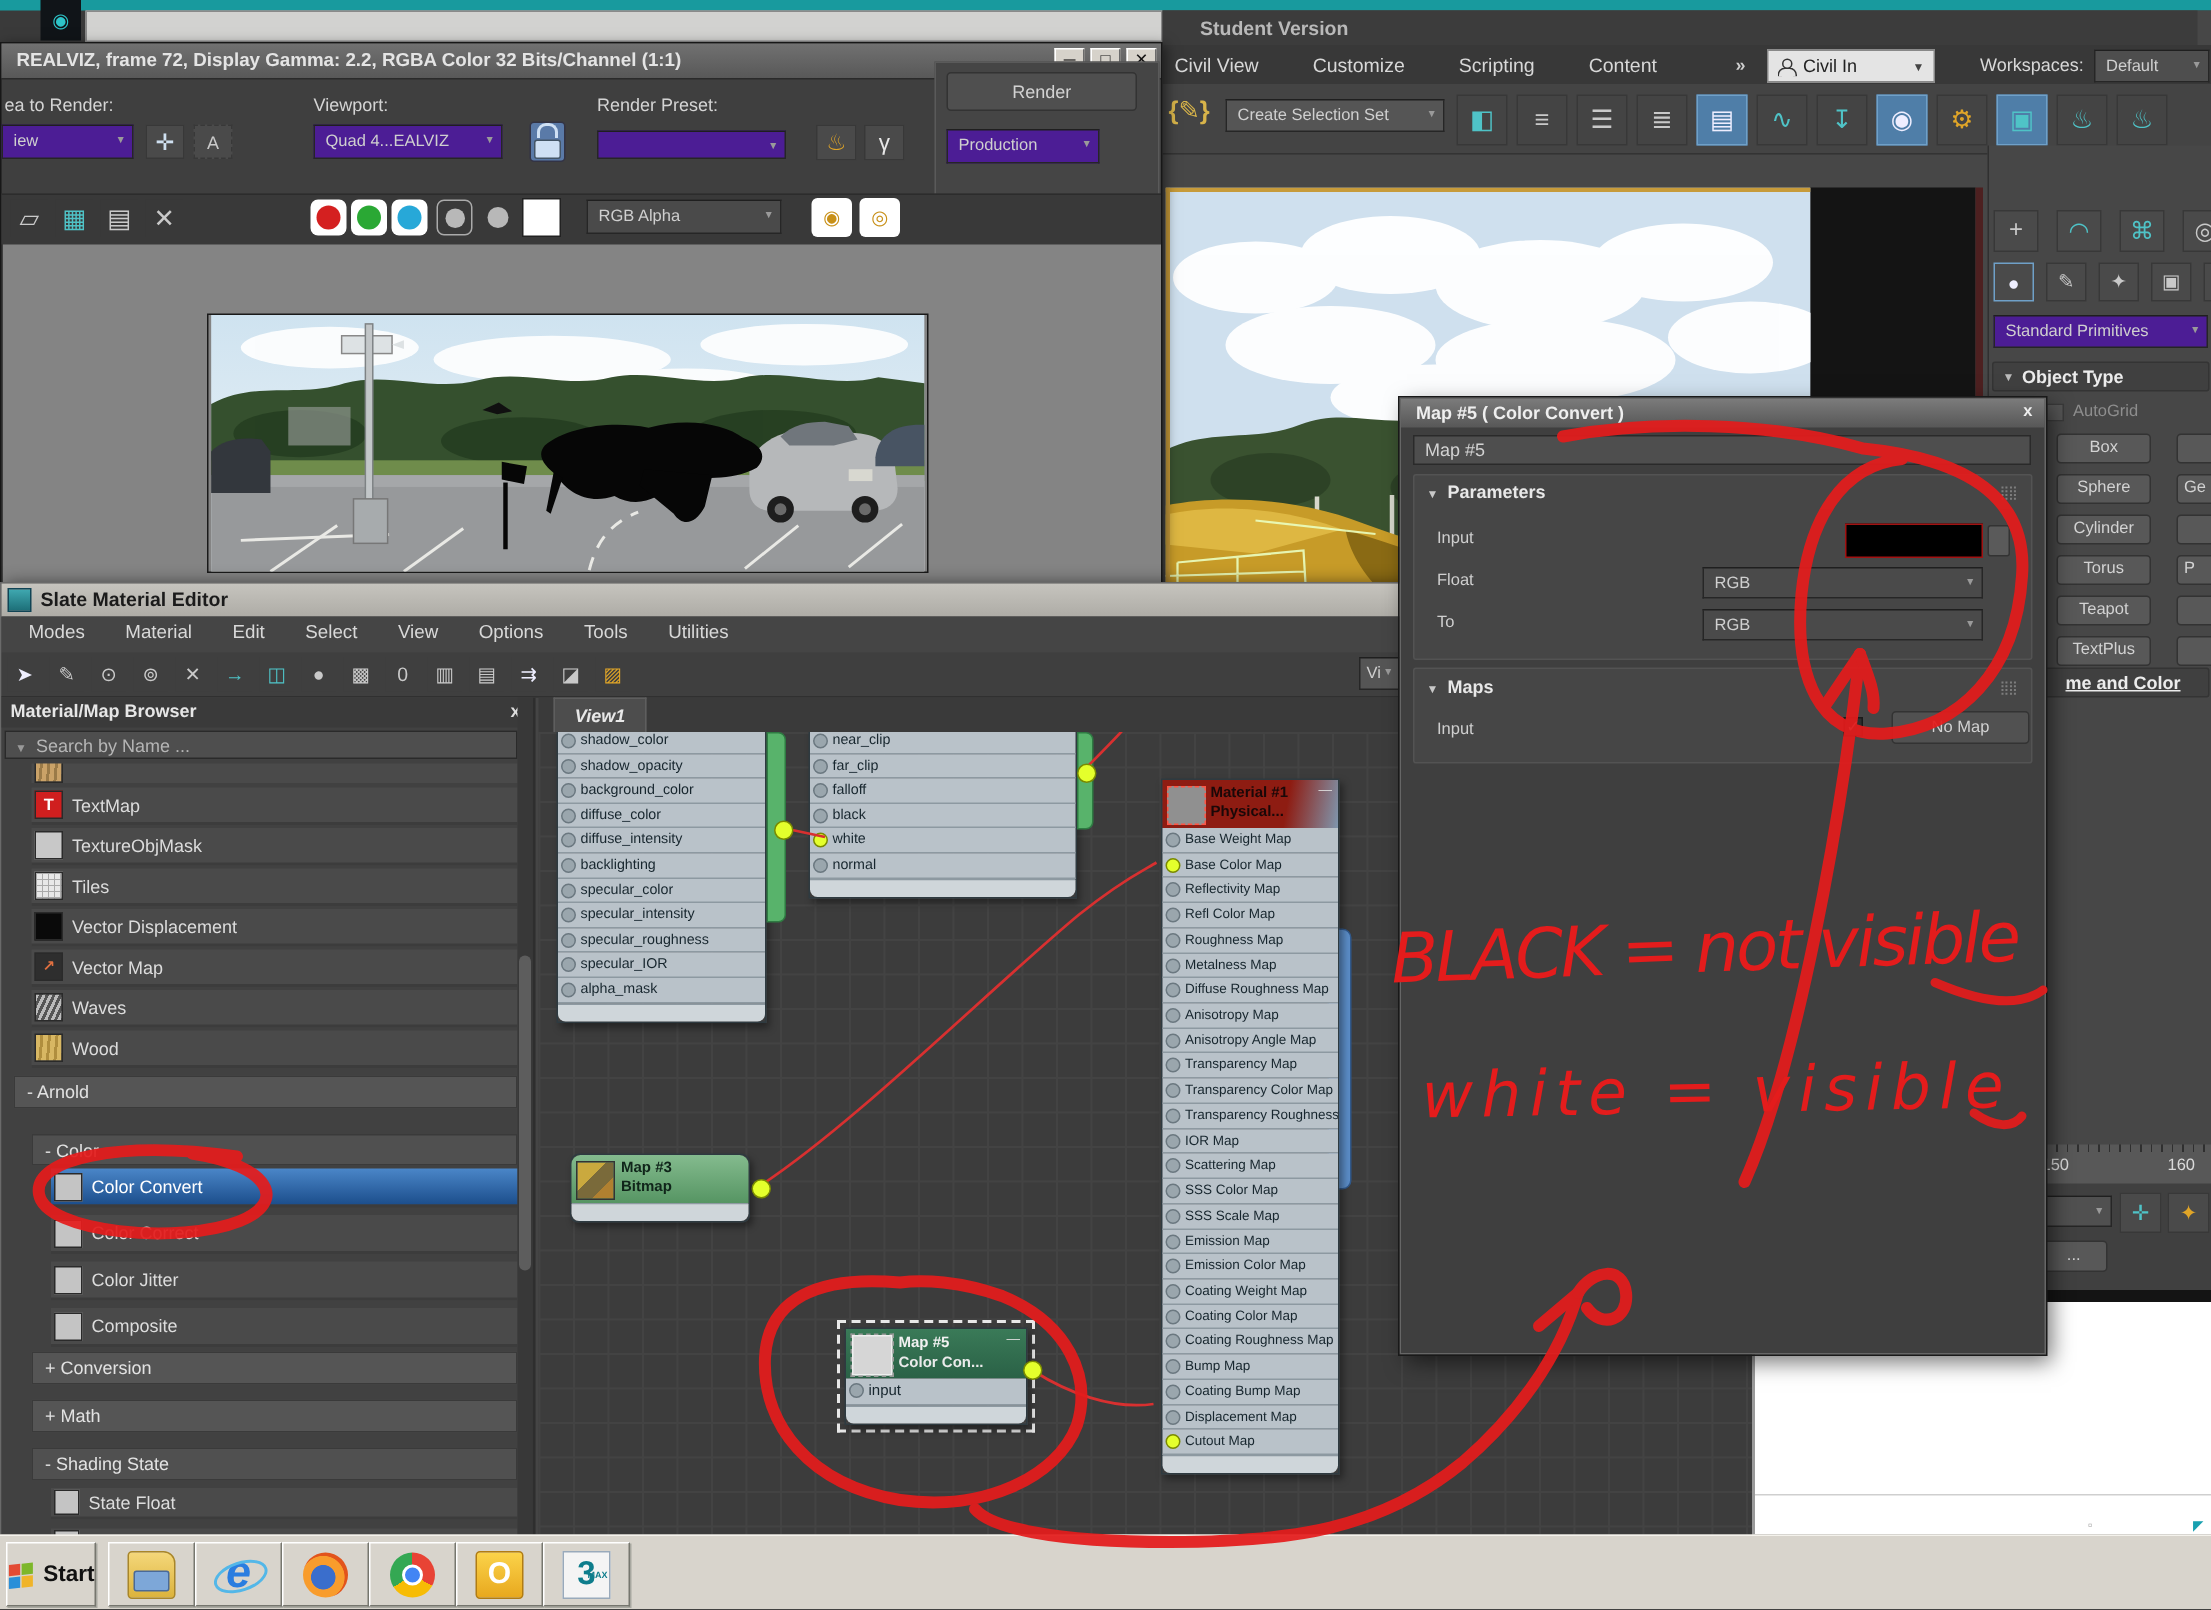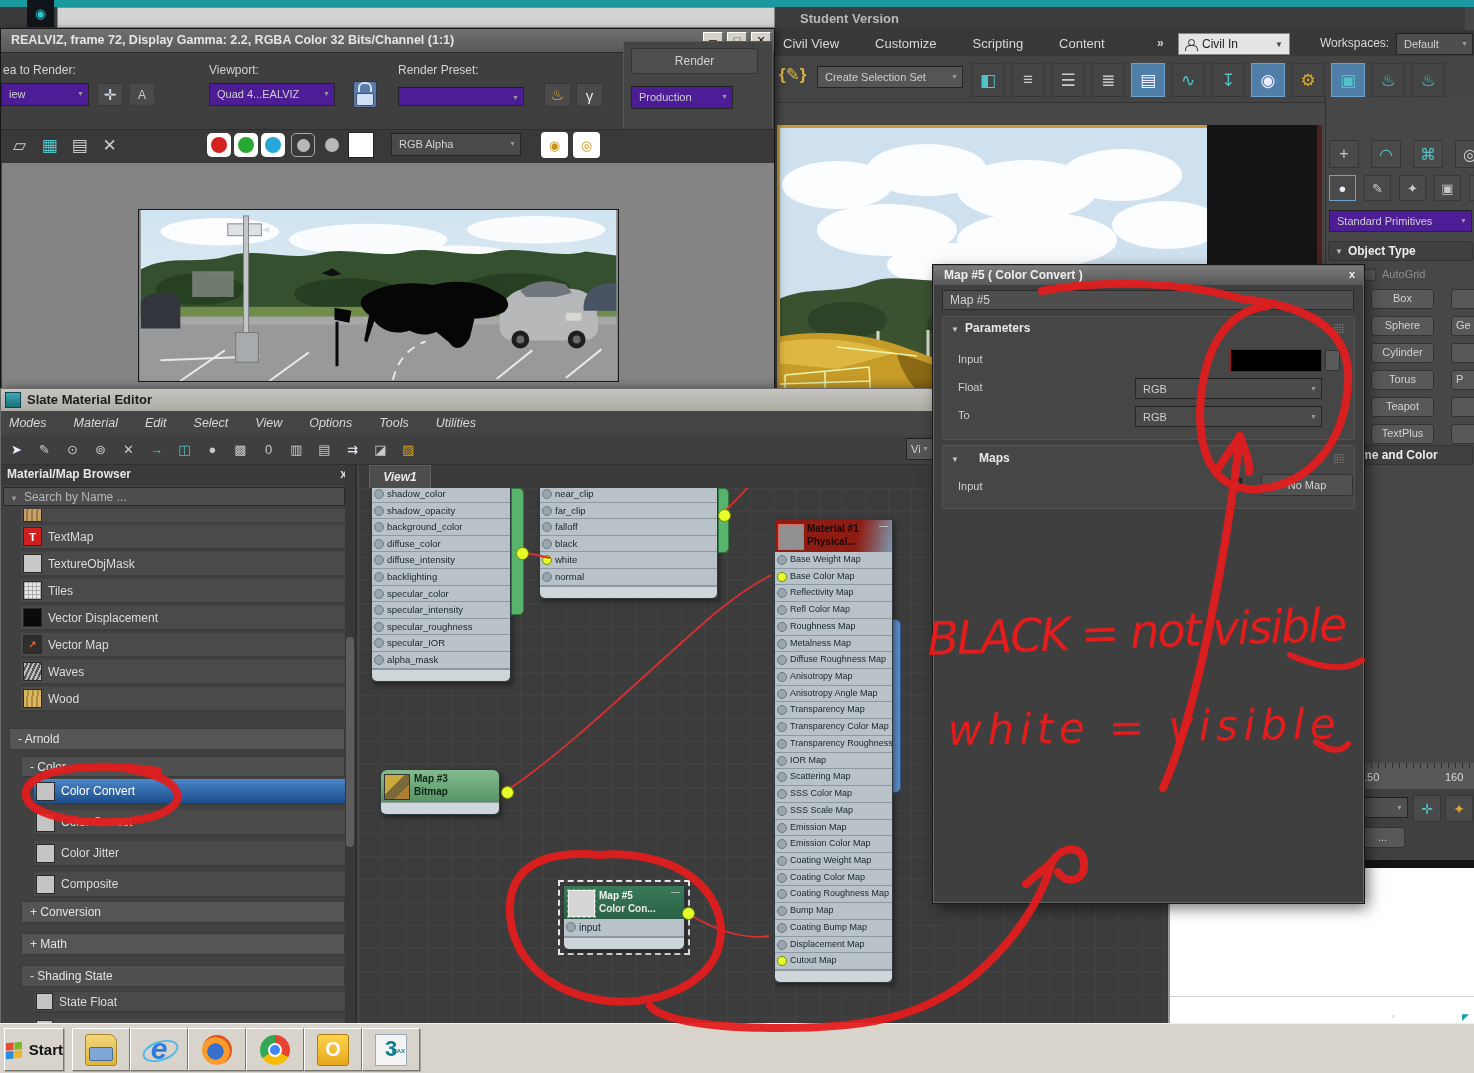--- a/index.html
+++ b/index.html
@@ -272,21 +272,21 @@
       <div class="abs" style="left:125px;top:192px;width:40px;">
 
       <div class="cmd-btn" style="height:18px;margin-bottom:7px;text-align:left;padding-left:4px;"></div>
           <div class="cmd-btn" style="height:18px;margin-bottom:7px;text-align:left;padding-left:4px;">Ge</div>
           <div class="cmd-btn" style="height:18px;margin-bottom:7px;text-align:left;padding-left:4px;"></div>
           <div class="cmd-btn" style="height:18px;margin-bottom:7px;text-align:left;padding-left:4px;">P</div>
           <div class="cmd-btn" style="height:18px;margin-bottom:7px;text-align:left;padding-left:4px;"></div>
           <div class="cmd-btn" style="height:18px;margin-bottom:7px;text-align:left;padding-left:4px;"></div>
         </div>
       <div class="abs roll-h" style="left:2px;top:348px;width:145px;height:20px;">
-        <span style="margin-left:26px;">me and Color</span>
+        <span style="margin-left:42px;text-decoration:underline;">me and Color</span>
         </div>
     </div>
 
     <div class="abs" style="left:550px;top:748px;width:149px;height:113px;background:#404040;">
       <div class="abs" style="left:32px;top:4px;width:117px;height:30px;background:#585858;
            background-image:repeating-linear-gradient(90deg,#2f2f2f 0 1px,transparent 1px 7px);background-size:100% 9px;background-repeat:no-repeat;">
         <span style="position:absolute;left:4px;top:12px;font-size:11px;color:#dadada;">150</span>
         <span style="position:absolute;left:88px;top:12px;font-size:11px;color:#dadada;">160</span>
       </div>
       <div class="abs dd" style="left:35px;top:42px;width:48px;height:21px;background:#505050;"></div>
@@ -433,21 +433,21 @@
         <rect x="197" y="113" width="3" height="45" fill="#060606"></rect>
       </svg>
     </div>
   </div>
 
   <div id="slate" class="abs">
     <div id="slate-title" class="abs">
       <span class="abs" style="left:4px;top:3px;width:16px;height:16px;background:linear-gradient(#3fa8b0,#1d6f78);border:1px solid #145;"></span>
       <span class="abs" style="left:26px;top:3px;font-weight:bold;font-size:13px;">Slate Material Editor</span>
     </div>
-    <div class="abs" style="left:0;top:22px;width:933px;height:24px;background:#454545;display:flex;gap:27px;align-items:center;padding-left:8px;font-style:italic;">
+    <div class="abs" style="left:0;top:22px;width:933px;height:24px;background:#454545;display:flex;gap:27px;align-items:flex-start;padding-left:18px;">
 
     <span class="menu-item">Modes</span>
         <span class="menu-item">Material</span>
         <span class="menu-item">Edit</span>
         <span class="menu-item">Select</span>
         <span class="menu-item">View</span>
         <span class="menu-item">Options</span>
         <span class="menu-item">Tools</span>
         <span class="menu-item">Utilities</span>
       </div>
@@ -537,21 +537,21 @@
           </div>
           <div class="browser-row">
           <span class="bicon" data-icon="waves"></span>
           <span>Waves</span>
           </div>
           <div class="browser-row">
           <span class="bicon" data-icon="wood"></span>
           <span>Wood</span>
           </div>
         </div>
-      <div class="abs group-h" style="left:8px;top:263px;width:336px;height:22px;">- Arnold</div>
+      <div class="abs group-h" style="left:8px;top:252px;width:336px;height:22px;">- Arnold</div>
       <div class="abs group-h" style="left:20px;top:291px;width:324px;height:21px;background:#505050;">- Color</div>
       <div id="color-items" class="abs" style="left:33px;top:314px;width:311px;">
 
       <div class="browser-row">
           <span class="bicon" data-icon="plain"></span>
           <span>Color Convert</span>
           </div>
           <div class="browser-row">
           <span class="bicon" data-icon="plain"></span>
           <span>Color Correct</span>
@@ -718,21 +718,21 @@
       <span class="abs dlg-label" style="left:15px;top:64px;">Float</span>
       <div class="abs dd" style="left:192px;top:61px;width:187px;height:21px;background:#4a4a4a;">
         <span>RGB</span></div>
       <span class="abs dlg-label" style="left:15px;top:92px;">To</span>
       <div class="abs dd" style="left:192px;top:89px;width:187px;height:21px;background:#4a4a4a;">
         <span>RGB</span></div>
     </div>
 
     <div class="abs panel" style="left:8px;top:179px;width:413px;height:64px;">
       <span class="abs" style="left:8px;top:9px;font-size:8px;color:#c8c8c8;">▼</span>
-      <span class="abs sec-h" style="left:36px;top:5px;">Maps</span>
+      <span class="abs sec-h" style="left:22px;top:5px;">Maps</span>
       <span class="abs grip" style="left:390px;top:7px;">⣿⣿</span>
       <span class="abs dlg-label" style="left:15px;top:34px;">Input</span>
       <span class="abs" style="left:286px;top:32px;width:13px;height:13px;background:#2e2e2e;border:1px solid #1a1a1a;color:#bdbdbd;font-size:11px;line-height:12px;text-align:center;">
         <span>✓</span></span>
       <div class="abs cmd-btn" style="left:318px;top:28px;width:92px;height:22px;line-height:20px;background:#515151;">No Map</div>
     </div>
   </div>
 
   <div id="taskbar" class="abs">
     <div class="tb-btn" style="left:4px;width:58px;gap:5px;">

